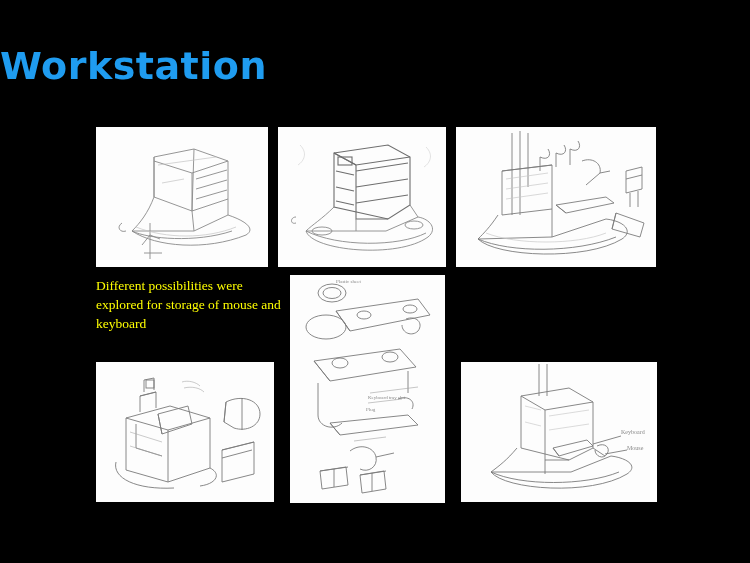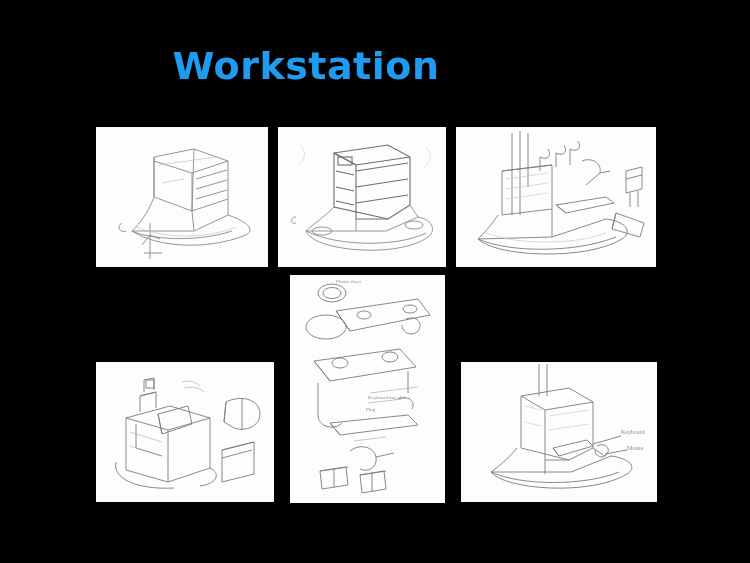--- a/index.html
+++ b/index.html
@@ -19,21 +19,21 @@
     left: 0; top: 0;
     width: 750px;
     height: 563px;
     background: #000000;
   }
   .title {
     position: absolute;
     left: 0;
     top: 44px;
     width: 612px;
-    text-align: center;
+    text-align: left;
     color: #1f9cf0;
     font-family: "DejaVu Sans", sans-serif;
     font-weight: bold;
     font-size: 38px;
     letter-spacing: 0.5px;
   }
 
   
   .sketch {
     position: absolute;
@@ -168,20 +168,21 @@
       </g>
       <g stroke="#c9c9c9" fill="none" stroke-width="0.7">
         <path d="M50 52 L92 46"></path>
         <path d="M50 62 L92 56"></path>
         <path d="M50 72 L92 66"></path>
         <path d="M30 106 C60 118 120 118 150 106"></path>
       </g>
     </svg>
   </div>
 
+  <div class="caption" id="caption-left">Different possibilities were explored for storage of mouse and keyboard</div>
 
 
   <div class="sketch" id="img-bottom-left">
     <svg width="178" height="140" viewBox="0 0 178 140" xmlns="http://www.w3.org/2000/svg">
       <rect width="178" height="140" fill="#fdfdfd"></rect>
       <g stroke="#7b7b7b" fill="none" stroke-width="0.9">
         <path d="M30 56 L74 44 L114 56 L114 106 L72 120 L30 108 Z"></path>
         <path d="M30 56 L72 68 L114 56"></path>
         <path d="M72 68 L72 120"></path>
         <path d="M44 50 L44 34 L60 30 L60 46"></path>

